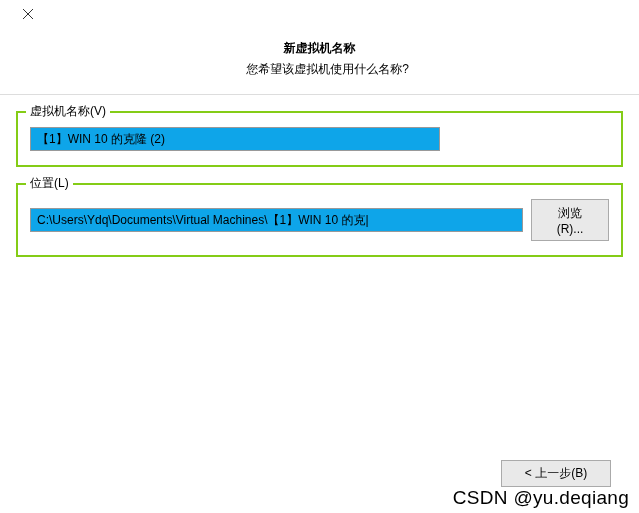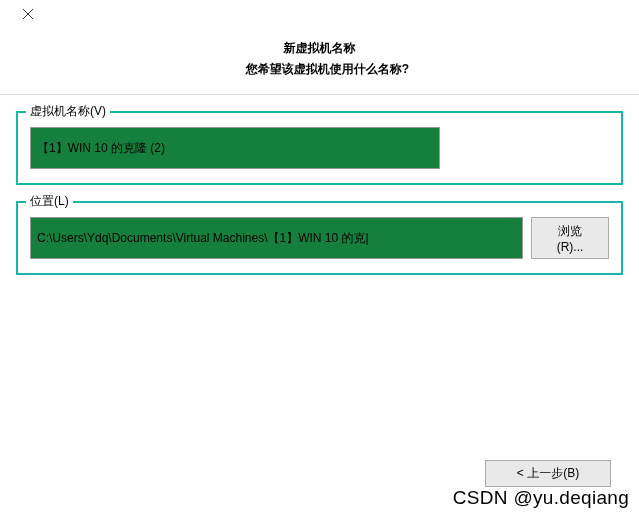--- a/index.html
+++ b/index.html
@@ -48,31 +48,30 @@
     .header-title {
       font-weight: bold;
       font-size: 12px;
       color: #000;
       margin-bottom: 4px;
     }
     .header-subtitle {
       font-size: 12px;
       color: #000;
       padding-left: 16px;
-      font-weight: bold;
     }
     .divider {
       border-top: 1px solid #ddd;
       margin: 0;
     }
     .content {
       padding: 16px;
     }
     .fieldset {
-      border: 2px solid #14b8a6;
+      border: 2px solid #84cc16;
       padding: 14px 12px 14px 12px;
       margin-bottom: 16px;
       position: relative;
     }
     .field-label {
       position: absolute;
       top: -10px;
       left: 8px;
       background: #ffffff;
       padding: 0 4px;
@@ -82,22 +81,22 @@
     .input-line {
       display: flex;
       align-items: center;
       gap: 8px;
     }
     input[type="text"] {
       border: 1px solid #999;
       padding: 4px 6px;
       font-size: 12px;
       font-family: inherit;
-      height: 42px;
-      background: #15803d;
+      height: 24px;
+      background: #0ea5e9;
     }
     .name-input {
       width: 410px;
     }
     .loc-input {
       width: 520px;
     }
     .browse-btn {
       border: 1px solid #aaa;
       background: #e9e9e9;
@@ -116,21 +115,21 @@
     }
     .footer-gap {
       width: 6px;
     }
     .footer button {
       border: 1px solid #aaa;
       background: #e9e9e9;
       font-size: 12px;
       font-family: inherit;
       cursor: pointer;
-      width: 126px;
+      width: 110px;
       height: 27px;
     }
     .watermark {
       position: absolute;
       bottom: 4px;
       right: 10px;
       font-size: 19px;
       color: #000000;
       letter-spacing: 0.3px;
       pointer-events: none;

